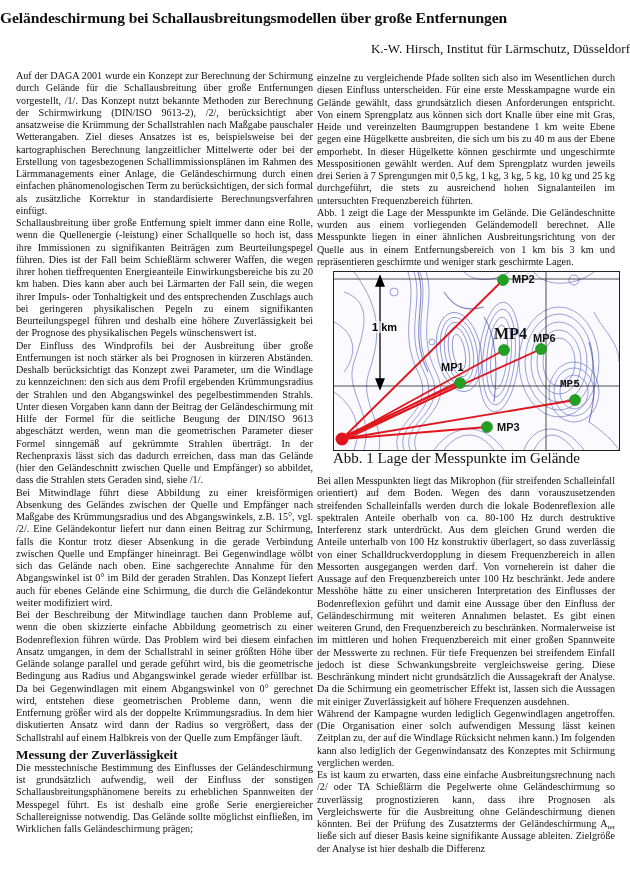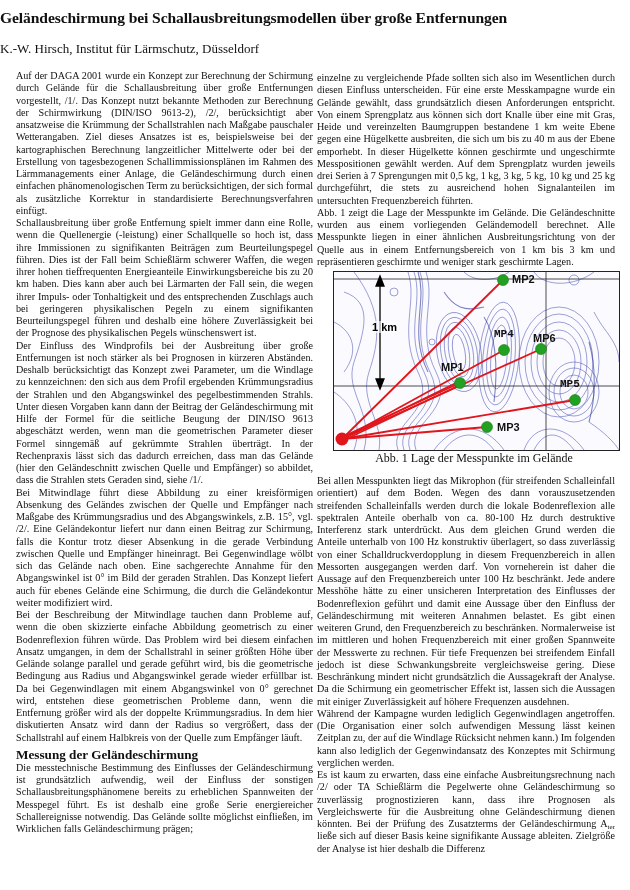--- a/index.html
+++ b/index.html
@@ -1,44 +1,44 @@
 <!DOCTYPE html>
 <html><head>
 <meta charset="utf-8">
 <style>
   html,body{margin:0;padding:0;background:#ffffff;}
   body{width:630px;height:890px;overflow:hidden;position:relative;font-family:"Liberation Serif","DejaVu Serif",serif;color:#111;}
   .title{position:absolute;left:0;top:9px;width:630px;text-align:left;font-weight:bold;font-size:15.6px;letter-spacing:-0.1px;}
-  .author{position:absolute;left:0;top:41px;width:630px;text-align:left;font-size:13px;}
+  .author{position:absolute;left:0;top:41px;width:630px;text-align:right;font-size:13px;}
   .col{position:absolute;top:70px;width:297px;font-size:10.15px;line-height:12.25px;text-align:justify;hyphens:manual;}
   .col.left{left:16px;}
   .col.right{left:317px;top:72px;width:298px;}
   .col p{margin:0;font-family:Liberation Serif, serif;}
   .col h2{margin:0;font-size:13.2px;line-height:14px;font-weight:bold;}
   .col h2.first{margin-top:0;}
   .col h2.sec{margin-top:4px;}
   .figure{position:relative;width:285px;height:178px;margin:3px 0 0 16px;border:1px solid #222;background:#fbfbff;overflow:hidden;}
   .figure svg{position:absolute;left:0;top:0;}
-  .caption{font-size:12px;line-height:12px;margin:1px 0 0 16px !important;text-align:center;}
+  .caption{font-size:15px;line-height:12px;margin:1px 0 0 16px !important;text-align:left;}
   .gap{height:11px;}
   sub{font-size:7px;vertical-align:-2px;line-height:0;}
 </style>
 </head>
 <body>
 
 <div class="title">Geländeschirmung bei Schallausbreitungsmodellen über große Entfernungen</div>
 <div class="author">K.-W. Hirsch, Institut für Lärmschutz, Düsseldorf</div>
 
 <div class="col left">
   <p>Auf der DAGA 2001 wurde ein Konzept zur Berechnung der Schirmung durch Gelände für die Schallausbreitung über große Entfernungen vorgestellt, /1/. Das Konzept nutzt bekannte Metho­den zur Berechnung der Schirmwirkung (DIN/ISO 9613-2), /2/, berücksichtigt aber ansatzweise die Krümmung der Schallstrahlen nach Maßgabe pauschaler Wetterangaben. Ziel dieses Ansatzes ist es, beispielsweise bei der kartographischen Berechnung langzeitli­cher Mittelwerte oder bei der Erstellung von tagesbezogenen Schallimmissionsplänen im Rahmen des Lärmmanagements einer Anlage, die Geländeschirmung durch einen einfachen phänomeno­logischen Term zu berücksichtigen, der sich formal als zusätzliche Korrektur in standardisierte Berechnungsverfahren einfügt.</p>
   <p>Schallausbreitung über große Entfernung spielt immer dann eine Rolle, wenn die Quellenergie (-leistung) einer Schallquelle so hoch ist, dass ihre Immissionen zu signifikanten Beiträgen zum Beurteilungspegel führen. Dies ist der Fall beim Schießlärm schwerer Waffen, die wegen ihrer hohen tieffrequenten Energiean­teile Einwirkungsbereiche bis zu 20 km haben. Dies kann aber auch bei Lärmarten der Fall sein, die wegen ihrer Impuls- oder Tonhaltigkeit und des entsprechenden Zuschlags auch bei geringe­ren physikalischen Pegeln zu einem signifikanten Beurteilungspe­gel führen und deshalb eine höhere Zuverlässigkeit bei der Prog­nose des physikalischen Pegels wünschenswert ist.</p>
   <p>Der Einfluss des Windprofils bei der Ausbreitung über große Entfernungen ist noch stärker als bei Prognosen in kürzeren Ab­ständen. Deshalb berücksichtigt das Konzept zwei Parameter, um die Windlage zu kennzeichnen: den sich aus dem Profil ergeben­den Krümmungsradius der Strahlen und den Abgangswinkel des pegelbestimmenden Strahls. Unter diesen Vorgaben kann dann der Beitrag der Geländeschirmung mit Hilfe der Formel für die seitli­che Beugung der DIN/ISO 9613 abgeschätzt werden, wenn man die geometrischen Parameter dieser Formel sinngemäß auf ge­krümmte Strahlen überträgt. In der Rechenpraxis lässt sich das dadurch erreichen, dass man das Gelände (hier den Geländeschnitt zwischen Quelle und Empfänger) so abbildet, dass die Strahlen stets Geraden sind, siehe /1/.</p>
   <p>Bei Mitwindlage führt diese Abbildung zu einer kreisförmigen Absenkung des Geländes zwischen der Quelle und Empfänger nach Maßgabe des Krümmungsradius und des Abgangswinkels, z.B. 15°, vgl. /2/. Eine Geländekontur liefert nur dann einen Bei­trag zur Schirmung, falls die Kontur trotz dieser Absenkung in die gerade Verbindung zwischen Quelle und Empfänger hineinragt. Bei Gegenwindlage wölbt sich das Gelände nach oben. Eine sach­gerechte Annahme für den Abgangswinkel ist 0° im Bild der ge­raden Strahlen. Das Konzept liefert auch für ebenes Gelände eine Schirmung, die durch die Geländekontur weiter modifiziert wird.</p>
   <p>Bei der Beschreibung der Mitwindlage tauchen dann Probleme auf, wenn die oben skizzierte einfache Abbildung geometrisch zu einer Bodenreflexion führen würde. Das Problem wird bei diesem einfachen Ansatz umgangen, in dem der Schallstrahl in seiner größten Höhe über Gelände solange parallel und gerade geführt wird, bis die geometrische Bedingung aus Radius und Abgangs­winkel gerade wieder erfüllbar ist. Da bei Gegenwindlagen mit einem Abgangswinkel von 0° gerechnet wird, entstehen diese geometrischen Probleme dann, wenn die Entfernung größer wird als der doppelte Krümmungsradius. In dem hier diskutierten An­satz wird dann der Radius so vergrößert, dass der Schallstrahl auf einem Halbkreis von der Quelle zum Empfänger läuft.</p>
-  <h2 class="sec">Messung der Geländeschirmung</h2>
+  <h2 class="sec">Messung der Zuverlässigkeit</h2>
   <p>Die messtechnische Bestimmung des Einflusses der Gelände­schirmung ist grundsätzlich aufwendig, weil der Einfluss der sonstigen Schallausbreitungsphänomene bereits zu erheblichen Spannweiten der Messpegel führt. Es ist deshalb eine große Serie energiereicher Schallereignisse notwendig. Das Gelände sollte möglichst einfließen, im Wirklichen falls Geländeschirmung prägen;</p>
 </div>
 
 <div class="col right">
   <p>einzelne zu vergleichende Pfade sollten sich also im Wesentlichen durch diesen Einfluss unterscheiden. Für eine erste Messkampag­ne wurde ein Gelände gewählt, dass grundsätzlich diesen Anforde­rungen entspricht. Von einem Sprengplatz aus können sich dort Knalle über eine mit Gras, Heide und vereinzelten Baumgruppen bestandene 1 km weite Ebene gegen eine Hügelkette ausbreiten, die sich um bis zu 40 m aus der Ebene emporhebt. In dieser Hü­gelkette können geschirmte und ungeschirmte Messpositionen gewählt werden. Auf dem Sprengplatz wurden jeweils drei Serien à 7 Sprengungen mit 0,5 kg, 1 kg, 3 kg, 5 kg, 10 kg und 25 kg durchgeführt, die stets zu ausreichend hohen Signalanteilen im untersuchten Frequenzbereich führten.</p>
   <p>Abb. 1 zeigt die Lage der Messpunkte im Gelände. Die Gelände­schnitte wurden aus einem vorliegenden Geländemodell berech­net. Alle Messpunkte liegen in einer ähnlichen Ausbreitungsrich­tung von der Quelle aus in einem Entfernungsbereich von 1 km bis 3 km und repräsentieren geschirmte und weniger stark ge­schirmte Lagen.</p>
 
   <div class="figure">
     <svg width="285" height="178" viewBox="0 0 285 178">
       <g fill="none" stroke="#2b34a8" stroke-width="0.55" opacity="0.85">
@@ -122,21 +122,21 @@
         <circle cx="170" cy="78" r="5.5"></circle>
         <circle cx="241" cy="128" r="5.5"></circle>
         <circle cx="207" cy="77" r="5.5"></circle>
       </g>
     </svg>
 
     <span style="position:absolute;left:38px;top:49px;font-family:'Liberation Sans',sans-serif;font-weight:bold;font-size:11px;color:#000;background:rgba(255,255,255,0.6);">1 km</span>
     <span style="position:absolute;left:107px;top:89px;font-family:'Liberation Sans',sans-serif;font-weight:bold;font-size:11px;color:#111;">MP1</span>
     <span style="position:absolute;left:178px;top:1px;font-family:'Liberation Sans',sans-serif;font-weight:bold;font-size:11px;color:#111;">MP2</span>
     <span style="position:absolute;left:163px;top:149px;font-family:'Liberation Sans',sans-serif;font-weight:bold;font-size:11px;color:#111;">MP3</span>
-    <span style="position:absolute;left:160px;top:56px;font-family:Liberation Mono, monospace;font-weight:bold;font-size:11px;color:#111;">MP4</span>
+    <span style="position:absolute;left:160px;top:56px;font-family:Liberation Serif, serif;font-weight:bold;font-size:16px;color:#111;">MP4</span>
     <span style="position:absolute;left:226px;top:106px;font-family:Liberation Mono, monospace;font-weight:bold;font-size:11px;color:#111;">MP5</span>
     <span style="position:absolute;left:199px;top:60px;font-family:'Liberation Sans',sans-serif;font-weight:bold;font-size:11px;color:#111;">MP6</span>
     <span style="position:absolute;left:2px;top:176px;font-family:'Liberation Sans',sans-serif;font-weight:bold;font-size:11px;color:#111;">Sprengplatz</span>
   </div>
   <p class="caption">Abb. 1 Lage der Messpunkte im Gelände</p>
   <div class="gap"></div>
 
   <p>Bei allen Messpunkten liegt das Mikrophon (für streifenden Schalleinfall orientiert) auf dem Boden. Wegen des dann voraus­zusetzenden streifenden Schalleinfalls werden durch die lokale Bodenreflexion alle spektralen Anteile oberhalb von ca. 80-100 Hz durch destruktive Interferenz stark unterdrückt. Aus dem gleichen Grund werden die Anteile unterhalb von 100 Hz konstruktiv überlagert, so dass zuverlässig von einer Schalldruck­verdopplung in diesem Frequenzbereich in allen Messorten ausge­gangen werden darf. Von vorneherein ist daher die Aussage auf den Frequenzbereich unter 100 Hz beschränkt. Jede andere Mess­höhe hätte zu einer unsicheren Interpretation des Einflusses der Bodenreflexion geführt und damit eine Aussage über den Einfluss der Geländeschirmung mit weiteren Annahmen belastet. Es gibt einen weiteren Grund, den Frequenzbereich zu beschränken. Normalerweise ist im mittleren und hohen Frequenzbereich mit einer großen Spannweite der Messwerte zu rechnen. Für tiefe Frequenzen bei streifendem Einfall jedoch ist diese Schwan­kungsbreite vergleichsweise gering. Diese Beschränkung mindert nicht grundsätzlich die Aussagekraft der Analyse. Da die Schir­mung ein geometrischer Effekt ist, lassen sich die Aussagen mit einiger Zuverlässigkeit auf höhere Frequenzen ausdehnen.</p>
   <p>Während der Kampagne wurden lediglich Gegenwindlagen ange­troffen. (Die Organisation einer solch aufwendigen Messung lässt keinen Zeitplan zu, der auf die Windlage Rücksicht nehmen kann.) Im folgenden kann also lediglich der Gegenwindansatz des Konzeptes mit Schirmung verglichen werden.</p>
   <p><span>Es ist kaum zu erwarten, dass eine einfache Ausbreitungsrechnung nach /2/ oder TA Schießlärm die Pegelwerte ohne Geländeschir­mung so zuverlässig prognostizieren kann, dass ihre Prognosen als Vergleichswerte für die Ausbreitung ohne Geländeschirmung dienen könnten. Bei der Prüfung des Zusatzterms der Gelände­schirmung A</span><sub>ter</sub><span> ließe sich auf dieser Basis keine signifikante Aus­sage ableiten. Zielgröße der Analyse ist hier deshalb die Differenz</span></p>

